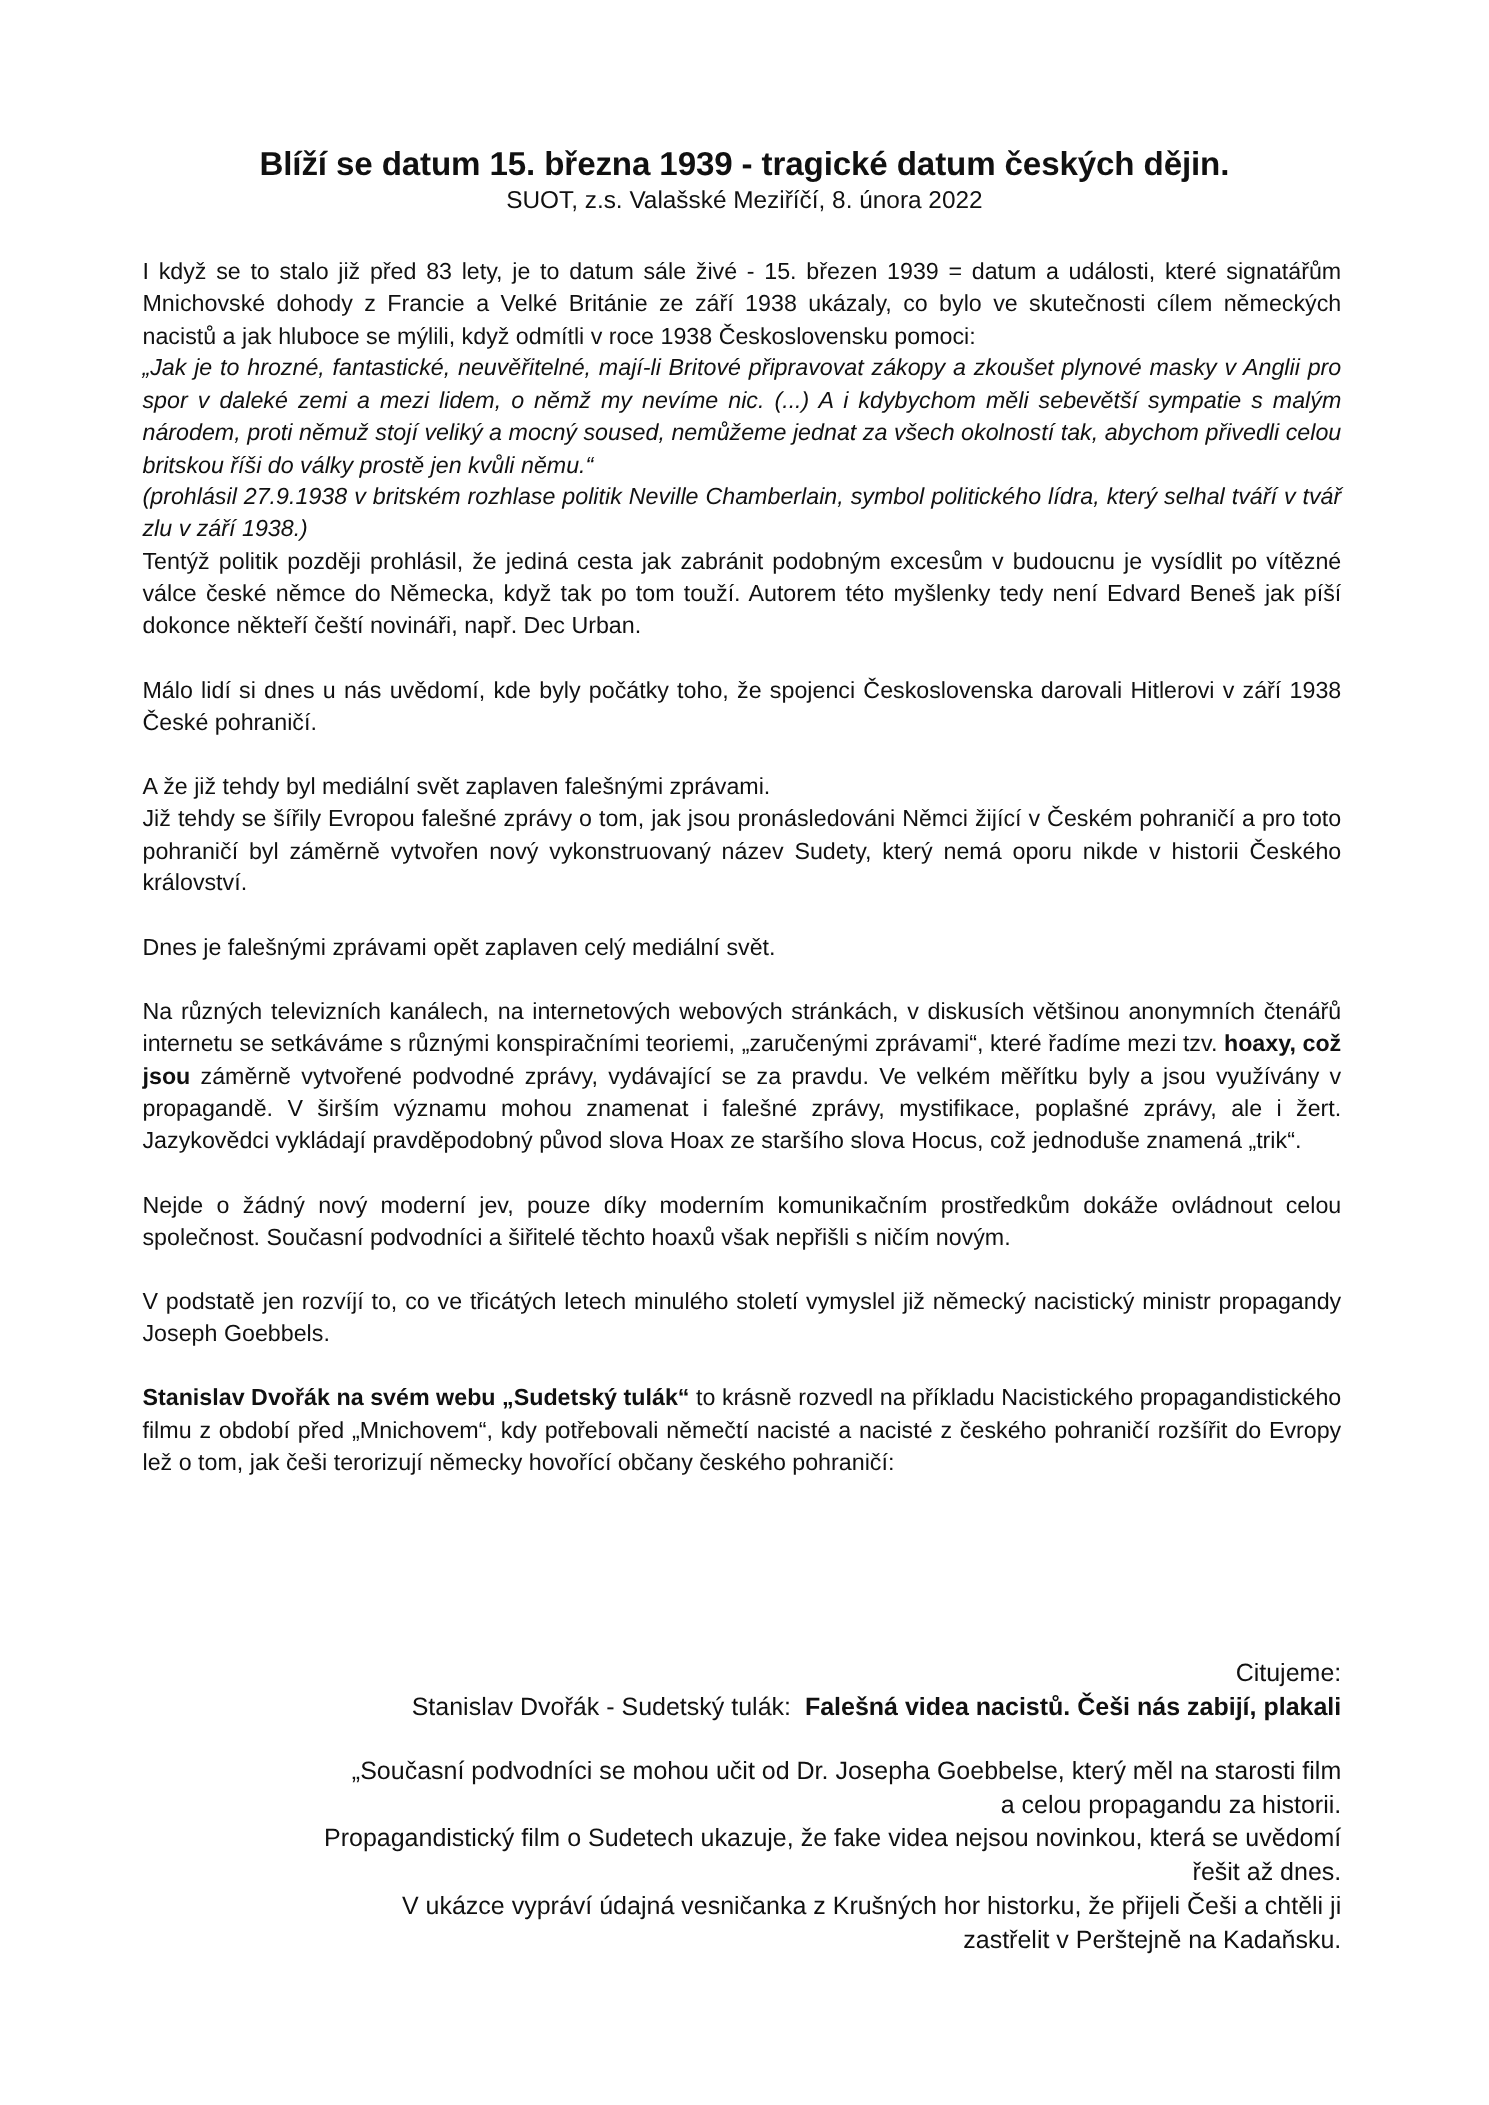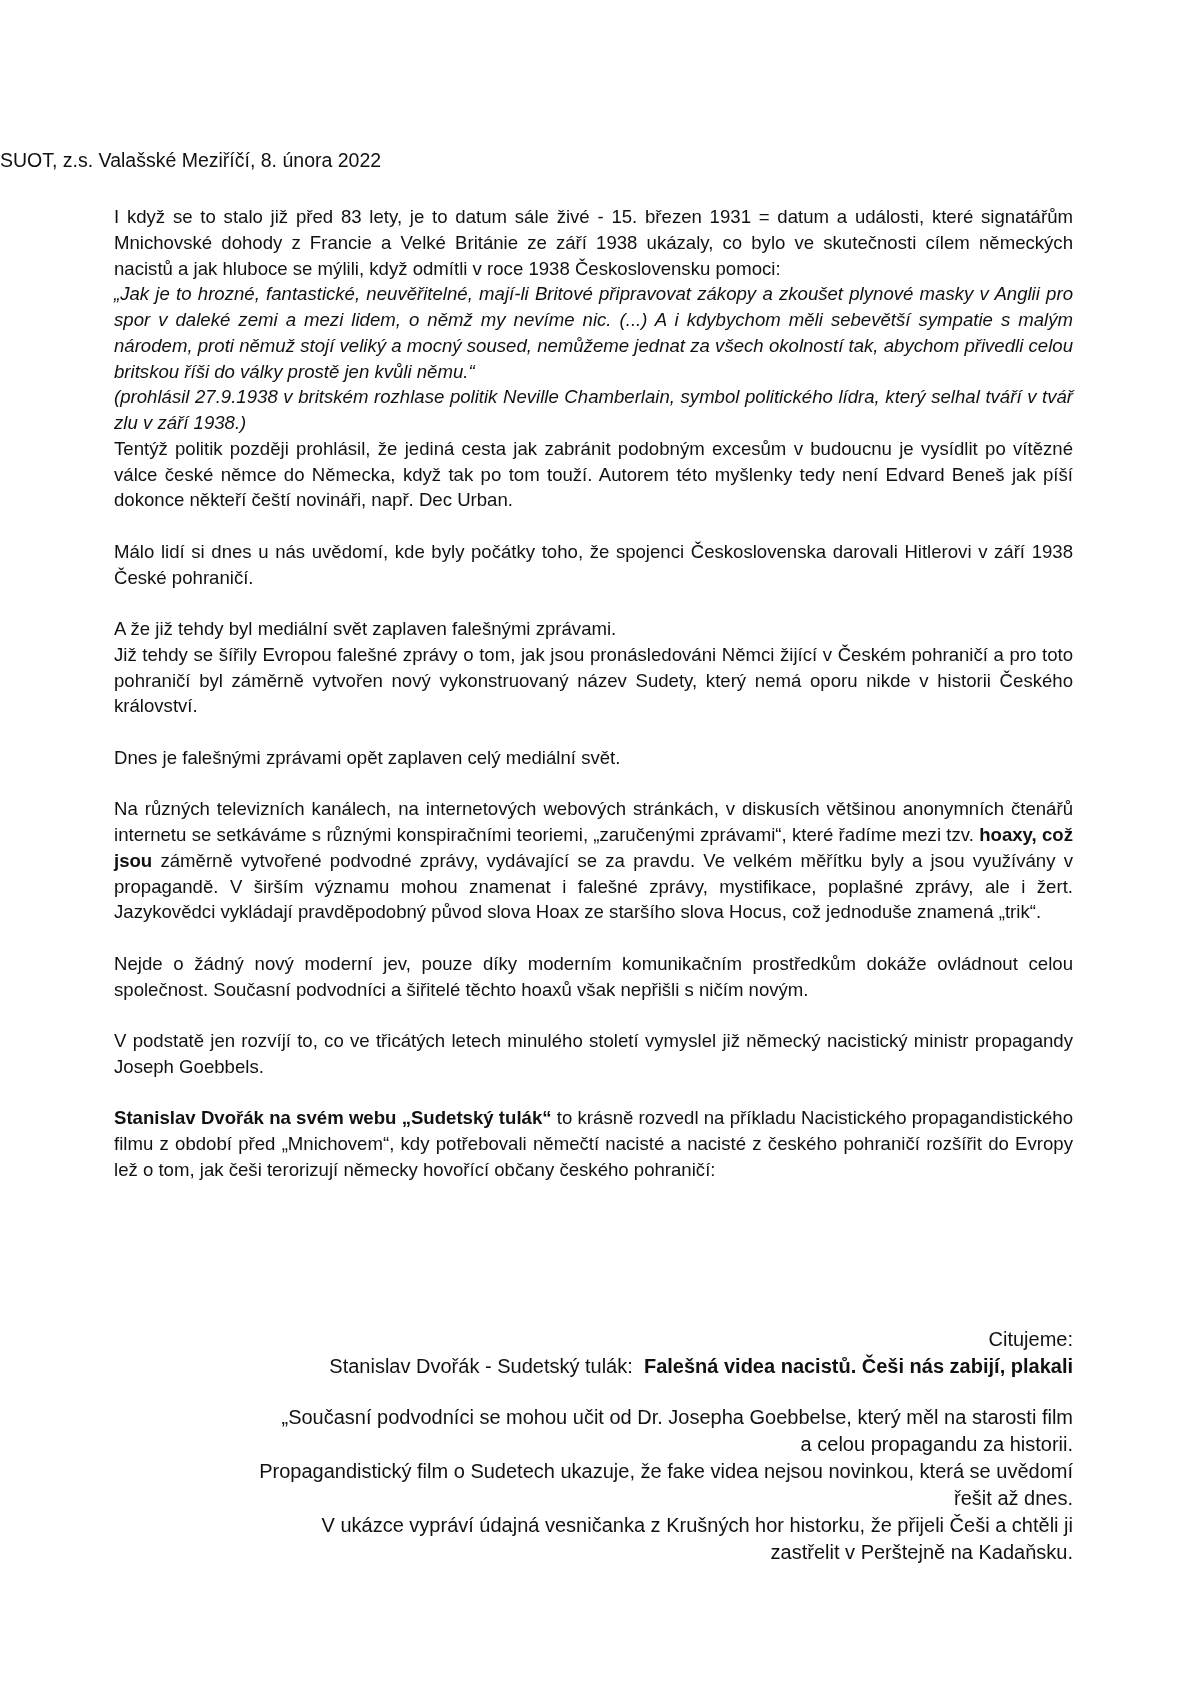--- a/index.html
+++ b/index.html
@@ -6,21 +6,21 @@
   body { width: 1191px; height: 1684px; position: relative; overflow: hidden; }
   .page {
     position: absolute; left: 0; top: 0; width: 1191px; height: 1684px; background: #fff;
     color: #111; font-family: "Liberation Sans", sans-serif;
   }
   .title {
     position: absolute; left: 0; top: 116px; width: 1191px; text-align: center;
     font-size: 26.5px; font-weight: bold; line-height: 30px; letter-spacing: -0.1px;
   }
   .subtitle {
-    position: absolute; left: 0; top: 148px; width: 1191px; 
+    position: absolute; left: 0; top: 148px; width: 1191px; text-align: center;
     font-size: 19.5px; line-height: 24px;
   }
   .body {
     position: absolute; left: 114px; width: 959px;
     font-size: 18.6px; line-height: 25.75px; text-align: justify;
   }
   .body p { margin: 0; }
   .gap { height: 25.75px; }
   .ital { font-style: italic; }
   .bolditalic { font-style: italic; font-weight: normal; }
@@ -30,24 +30,25 @@
     font-size: 20px; line-height: 27px; text-align: right;
   }
   .lower p { margin: 0; }
   .lgap { height: 24px; }
 </style>
 </head>
 <body>
 
 <div class="page">
 
+  <div class="title">Blíží se datum 15. března 1939 - tragické datum českých dějin.</div>
   <div class="subtitle">SUOT, z.s. Valašské Meziříčí, 8. února 2022</div>
 
   <div class="body" style="top:204px;">
-    <p>I když se to stalo již před 83 lety, je to datum sále živé - 15. březen 1931 = datum a události, které signatářům Mnichovské dohody z Francie a Velké Británie ze září 1938 ukázaly, co bylo ve skutečnosti cílem německých nacistů a jak hluboce se mýlili, když odmítli v roce 1938 Československu pomoci:</p>
+    <p>I když se to stalo již před 83 lety, je to datum sále živé - 15. březen 1939 = datum a události, které signatářům Mnichovské dohody z Francie a Velké Británie ze září 1938 ukázaly, co bylo ve skutečnosti cílem německých nacistů a jak hluboce se mýlili, když odmítli v roce 1938 Československu pomoci:</p>
     <p class="ital">„Jak je to hrozné, fantastické, neuvěřitelné, mají-li Britové připravovat zákopy a zkoušet plynové masky v Anglii pro spor v daleké zemi a mezi lidem, o němž my nevíme nic. (...) A i kdybychom měli sebevětší sympatie s malým národem, proti němuž stojí veliký a mocný soused, nemůžeme jednat za všech okolností tak, abychom přivedli celou britskou říši do války prostě jen kvůli němu.“</p>
     <p class="bolditalic">(prohlásil 27.9.1938 v britském rozhlase politik Neville Chamberlain, symbol politického lídra, který selhal tváří v tvář zlu v září 1938.)</p>
     <p>Tentýž politik později prohlásil, že jediná cesta jak zabránit podobným excesům v budoucnu je vysídlit po vítězné válce české němce do Německa, když tak po tom touží. Autorem této myšlenky tedy není Edvard Beneš jak píší dokonce někteří čeští novináři, např. Dec Urban.</p>
     <div class="gap"></div>
     <p>Málo lidí si dnes u nás uvědomí, kde byly počátky toho, že spojenci Československa darovali Hitlerovi v září 1938 České pohraničí.</p>
     <div class="gap"></div>
     <p>A že již tehdy byl mediální svět zaplaven falešnými zprávami.</p>
     <p>Již tehdy se šířily Evropou falešné zprávy o tom, jak jsou pronásledováni Němci žijící v Českém pohraničí a pro toto pohraničí byl záměrně vytvořen nový vykonstruovaný název Sudety, který nemá oporu nikde v historii Českého království.</p>
     <div class="gap"></div>
     <p>Dnes je falešnými zprávami opět zaplaven celý mediální svět.</p>

